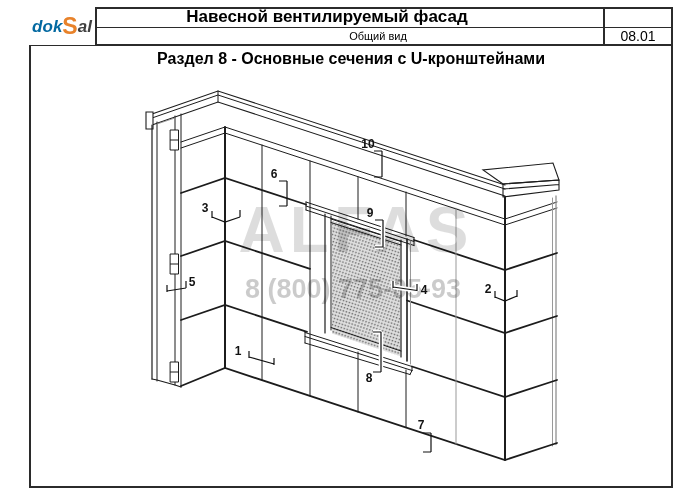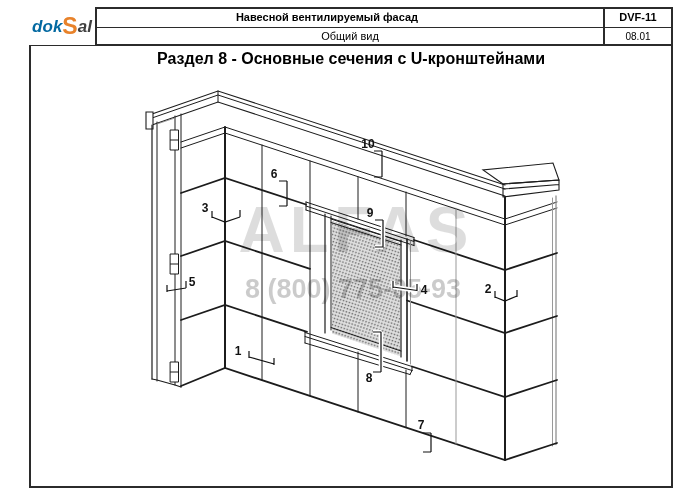--- a/index.html
+++ b/index.html
@@ -3,24 +3,24 @@
 <meta charset="utf-8">
 <style>
   html,body{margin:0;padding:0;background:#fff;}
   #page{position:relative;width:700px;height:498px;background:#fff;font-family:"Liberation Sans",sans-serif;overflow:hidden;}
   
   .frame{position:absolute;left:29px;top:7px;width:644px;height:481px;border:2px solid #2b2b2b;box-sizing:border-box;}
   .hdr-row1{position:absolute;left:29px;top:7px;width:644px;height:21px;box-sizing:border-box;border-bottom:1px solid #2b2b2b;}
   .hdr-row2{position:absolute;left:29px;top:27px;width:644px;height:19px;box-sizing:border-box;border-bottom:2px solid #2b2b2b;}
   .logo-cell{position:absolute;left:29px;top:7px;width:68px;height:38px;box-sizing:border-box;border-right:2px solid #2b2b2b;display:flex;align-items:center;justify-content:center;background:#fff;z-index:3;}
   .code-cell-sep{position:absolute;left:603px;top:7px;width:0px;height:38px;border-left:2px solid #2b2b2b;z-index:3;}
-  .hdr-main{position:absolute;left:97px;top:7px;width:460px;height:20px;display:flex;align-items:center;justify-content:center;font-size:11px;font-weight:bold;color:#000;}
-  .hdr-sub{position:absolute;left:97px;top:27px;width:506px;height:18px;display:flex;align-items:center;justify-content:center;font-size:11px;color:#000;}
+  .hdr-main{position:absolute;left:97px;top:7px;width:460px;height:20px;display:flex;align-items:center;justify-content:center;font-size:17px;font-weight:bold;color:#000;}
+  .hdr-sub{position:absolute;left:97px;top:27px;width:506px;height:18px;display:flex;align-items:center;justify-content:center;font-size:11px;color:#000;padding-left:28px;}
   .hdr-code{position:absolute;left:603px;top:7px;width:70px;height:20px;display:flex;align-items:center;justify-content:center;font-size:11px;font-weight:bold;color:#000;}
-  .hdr-sheet{position:absolute;left:603px;top:27px;width:70px;height:18px;display:flex;align-items:center;justify-content:center;font-size:10px;color:#000;}
+  .hdr-sheet{position:absolute;left:603px;top:27px;width:70px;height:18px;display:flex;align-items:center;justify-content:center;font-size:14px;color:#000;}
   .sec-title{position:absolute;left:29px;top:50px;width:644px;text-align:center;font-size:16px;font-weight:bold;color:#000;}
   .logo{font-style:italic;font-weight:bold;font-size:17px;letter-spacing:0px;line-height:1;}
   .logo .p1{color:#0369a1;text-align:center;}
   .logo .p2{color:#e8822a;font-size:23px;font-style:normal;vertical-align:-2px;}
   .logo .p3{color:#404040;}
   svg{position:absolute;left:0;top:0;}
   text.callout{font-family:"Liberation Sans",sans-serif;font-size:12px;font-weight:bold;fill:#111;}
   text.wm-big{font-family:"Liberation Sans",sans-serif;font-size:64px;font-weight:bold;letter-spacing:5px;fill:#000;opacity:0.13;}
   text.wm-phone{font-family:"Liberation Sans",sans-serif;font-size:27px;font-weight:bold;letter-spacing:0px;fill:#000;opacity:0.20;}
 </style>
@@ -182,17 +182,16 @@
 
   <div class="hdr-row1"></div>
   <div class="hdr-row2"></div>
   <div class="frame"></div>
   <div class="logo-cell">
     <span class="logo"><span class="p1">dok</span><span class="p2">S</span><span class="p3">al</span></span>
   </div>
   <div class="code-cell-sep"></div>
   <div class="hdr-main">Навесной вентилируемый фасад</div>
   <div class="hdr-sub">Общий вид</div>
-  <div class="hdr-code">DVF-11</div>
   <div class="hdr-sheet">08.01</div>
   <div class="sec-title">Раздел 8 - Основные сечения с U-кронштейнами</div>
 
 </div>
 
 </body></html>

